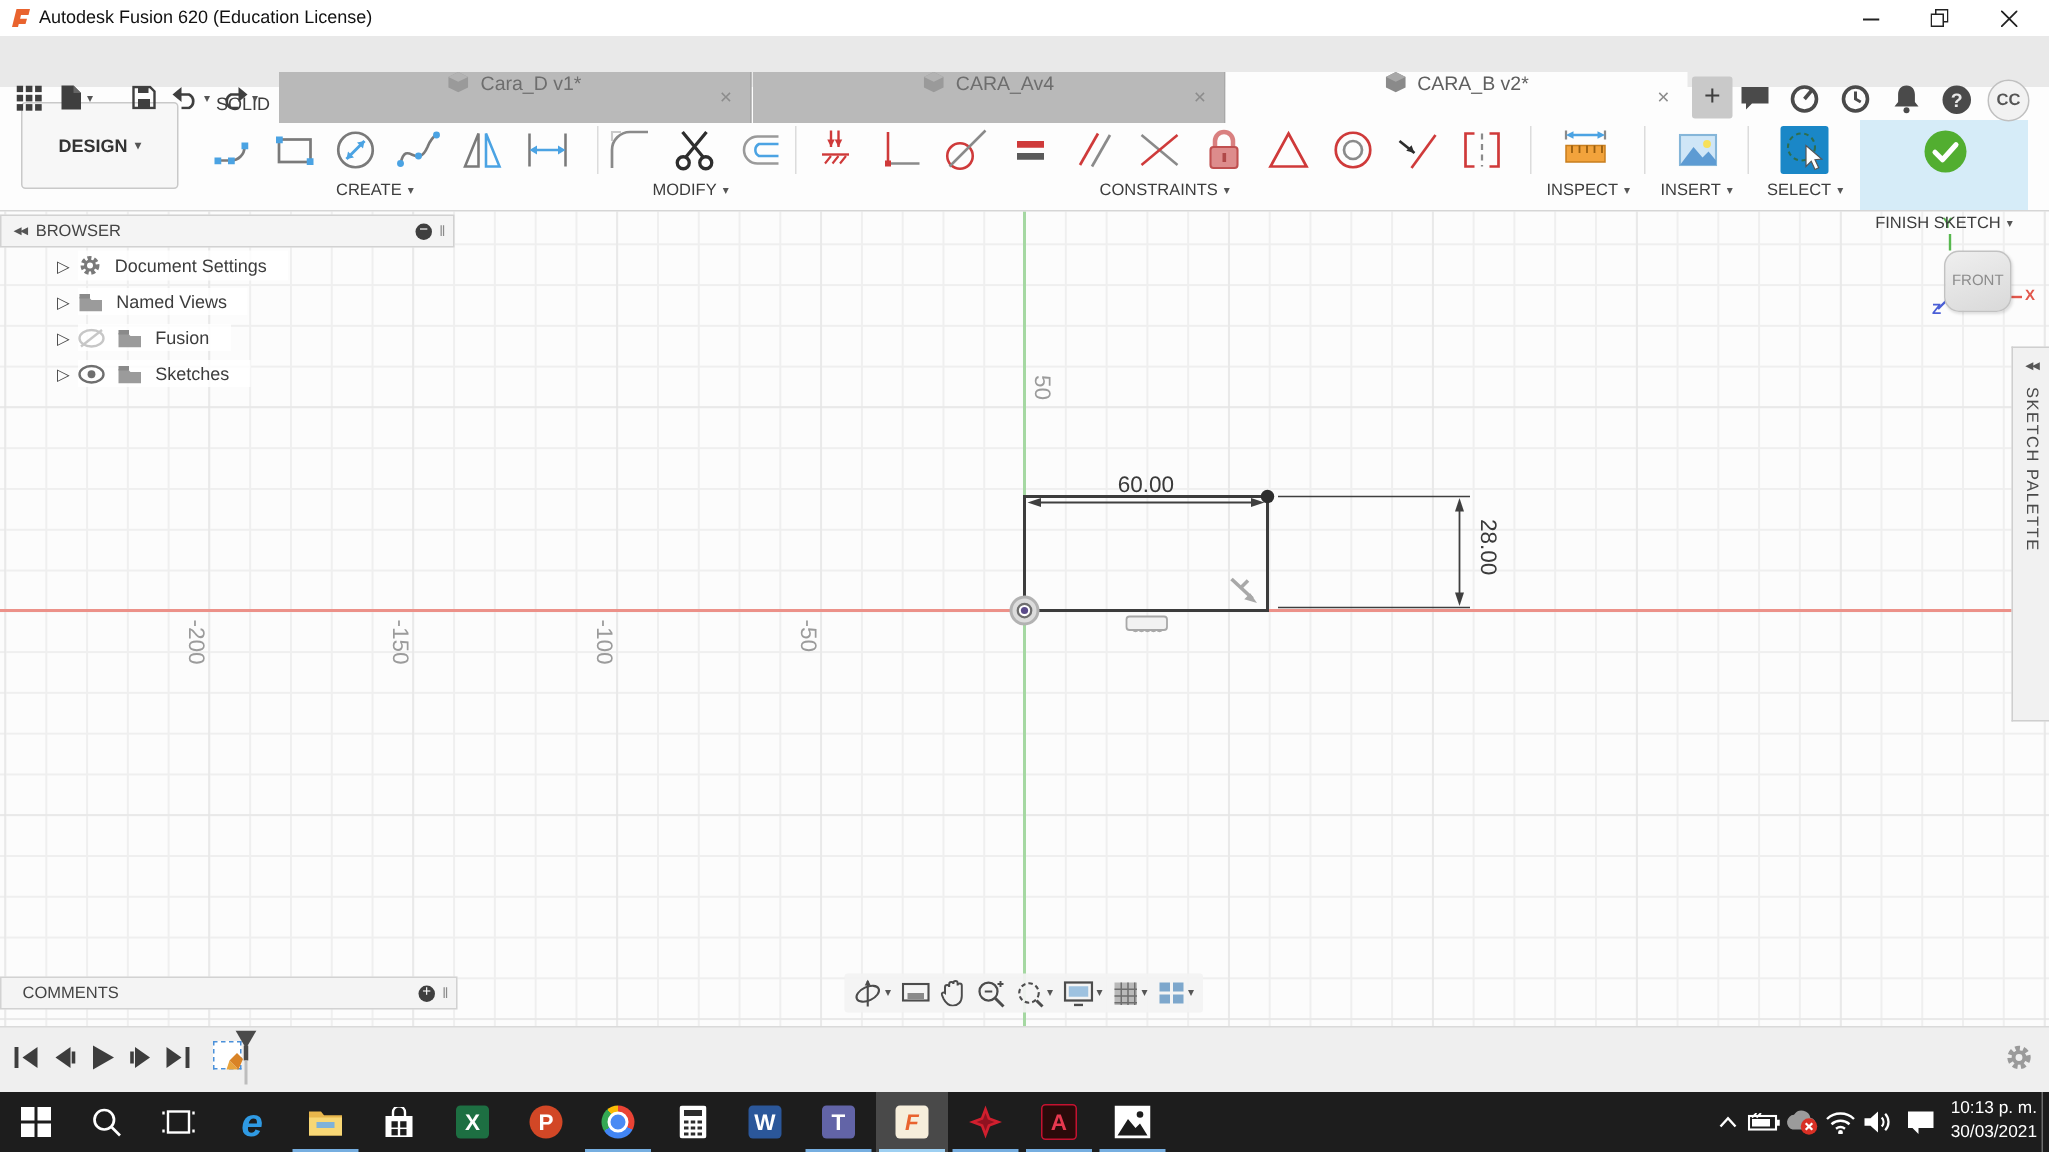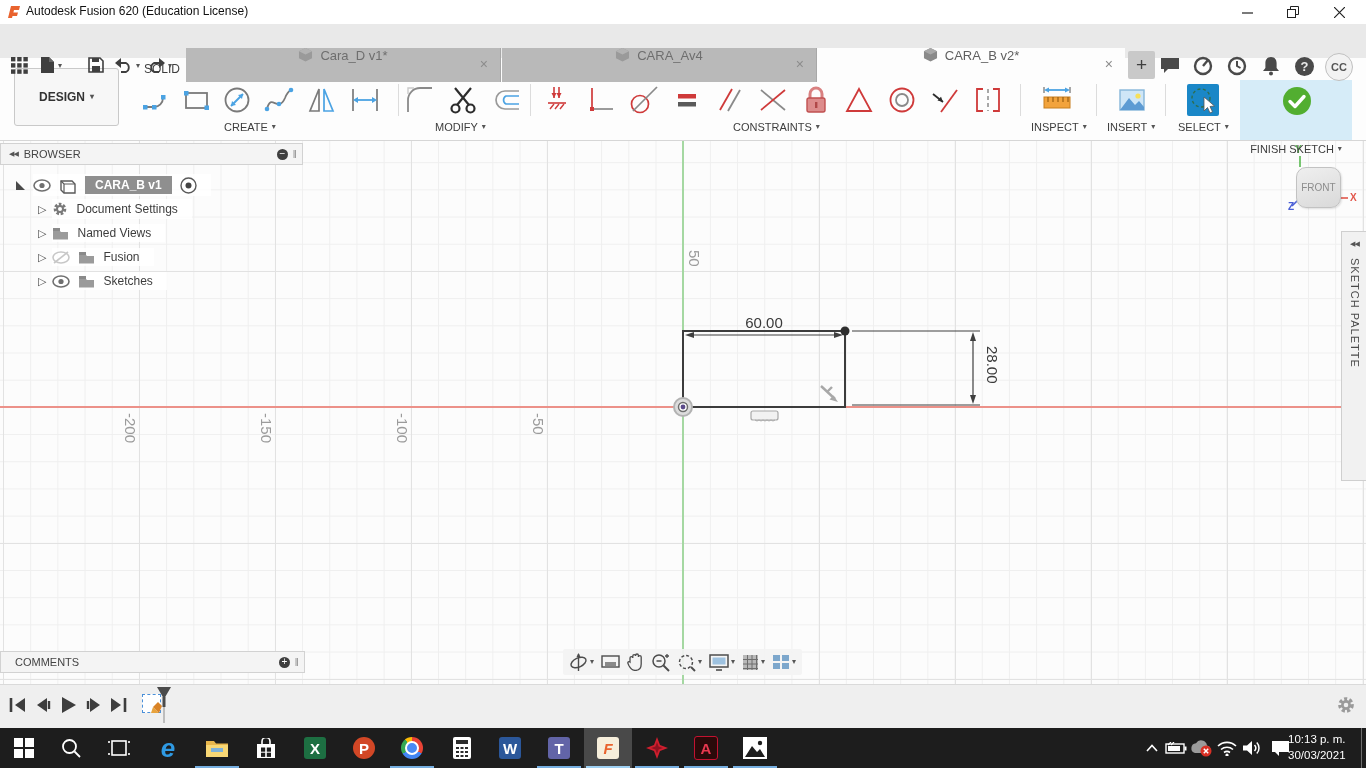--- a/index.html
+++ b/index.html
@@ -79,21 +79,21 @@
   #timeline{left:0;top:684px;width:1366px;height:44px;background:#efefef;border-top:1px solid #dadada;z-index:45}
   .pbtn{top:10px;width:20px;height:20px}
   
   #comments-bar{position:absolute;left:0;top:651px;width:303px;z-index:41}
   
   #taskbar{left:0;top:728px;width:1366px;height:40px;background:#1d1d1d;z-index:70}
   .tbtn{top:0;width:48px;height:40px;display:flex;align-items:center;justify-content:center}
   .runline{top:37.5px;height:2.5px;width:44px;background:#76aee0}
   .brandletter{font-weight:bold;font-size:15px;color:#fff;line-height:1}
   .sq{width:22px;height:22px;border-radius:3px;display:flex;align-items:center;justify-content:center}
-  #tray-time{left:1288px;top:3px;width:70px;text-align:left;color:#fff;font-size:11.5px;line-height:16px}
+  #tray-time{left:1288px;top:3px;width:70px;text-align:right;color:#fff;font-size:11.5px;line-height:16px}
   .trayic{top:8px;width:24px;height:24px;display:flex;align-items:center;justify-content:center}
 </style>
 </head>
 <body>
 
 <div class="abs" id="titlebar">
   <svg class="abs" style="left:6px;top:4px" width="16" height="16">
     <path d="M2 14 L5 2 L14 2 L13 6 L8 6 L7.4 8.5 L12 8.5 L11 12 L6.5 12 L6 14 Z" fill="#e9632e"></path>
   </svg>
   <div class="abs" id="title-text">Autodesk Fusion 620 (Education License)</div>
@@ -475,38 +475,20 @@
   </svg>
 </div>
 
 <div class="abs" id="browser">
   <div id="browser-head">
     <span class="panel-collapse">◀◀</span>
     <span>BROWSER</span>
     <span class="panel-right">
       <span class="circ-btn">−</span>
       <span class="hdl">‖</span>
-    </span>
-  </div>
-  <div class="brow" style="margin-top:8px">
-    <span class="tri-open"></span>
-    <span class="bgwrap" style="margin-left:8px">
-      <svg width="18" height="13">
-          <ellipse cx="9" cy="6.5" rx="8" ry="5.5" fill="none" stroke="#6f6f6f" stroke-width="1.6"></ellipse>
-          <circle cx="9" cy="6.5" r="2.6" fill="#6f6f6f"></circle>
-        </svg>
-      <svg width="18" height="17">
-          <path d="M2 4 H13 L16 7 V16 H5 L2 13 Z" fill="#fff" stroke="#5a5a5a" stroke-width="1.4"></path>
-          <path d="M2 4 L5 7 H16 M5 7 V16" fill="none" stroke="#5a5a5a" stroke-width="1.2"></path>
-        </svg>
-      <span class="rootchip">CARA_B v1</span>
-      <svg width="17" height="17">
-          <circle cx="8.5" cy="8.5" r="7.5" fill="#fff" stroke="#5a5a5a" stroke-width="1.4"></circle>
-          <circle cx="8.5" cy="8.5" r="3" fill="#444"></circle>
-        </svg>
     </span>
   </div>
   <div class="brow">
     <span class="tri-closed">▷</span>
     <span class="bgwrap" style="margin-left:6px">
       <svg width="16" height="16">
           <circle cx="8" cy="8" r="4.6" fill="none" stroke="#7a7a7a" stroke-width="3.4" stroke-dasharray="2.4 1.6"></circle>
           <circle cx="8" cy="8" r="3" fill="none" stroke="#7a7a7a" stroke-width="2"></circle>
         </svg>
       <span>Document Settings</span>

